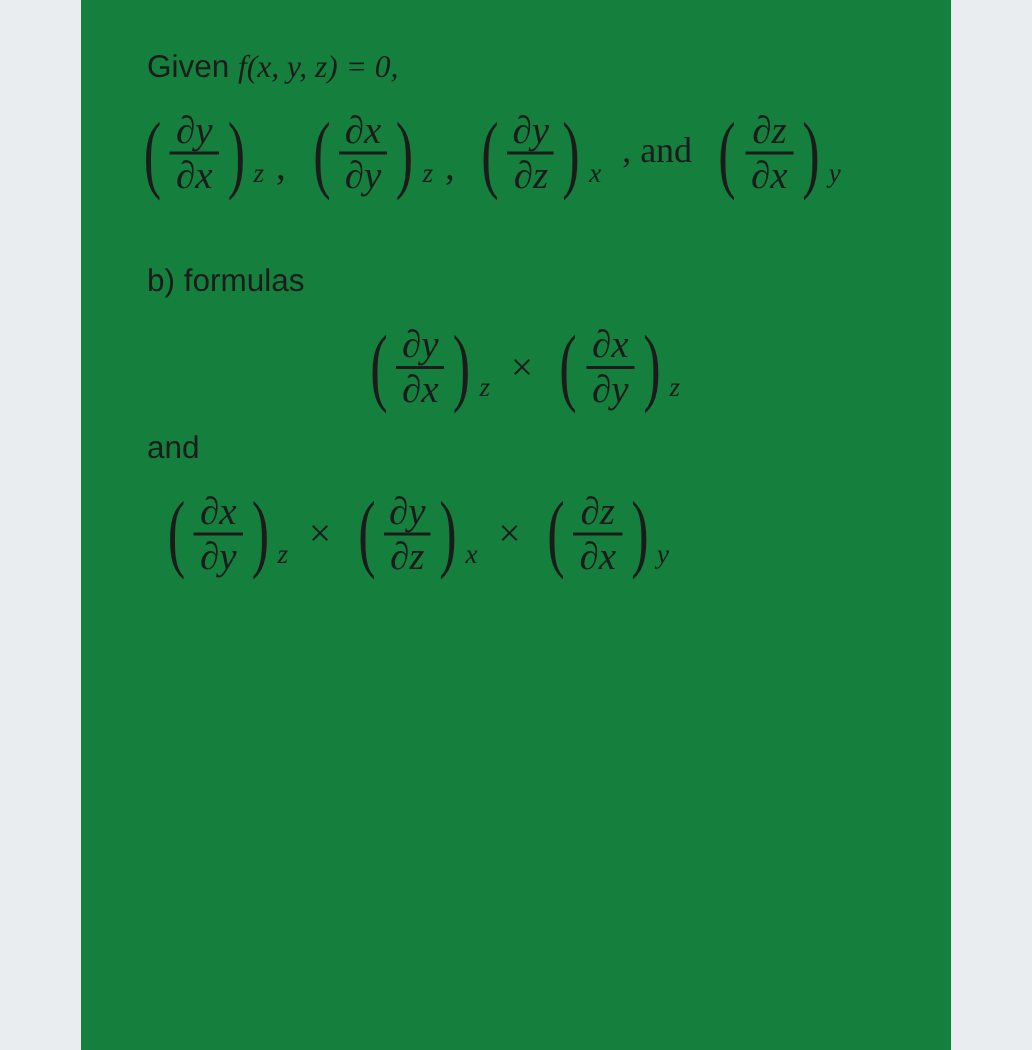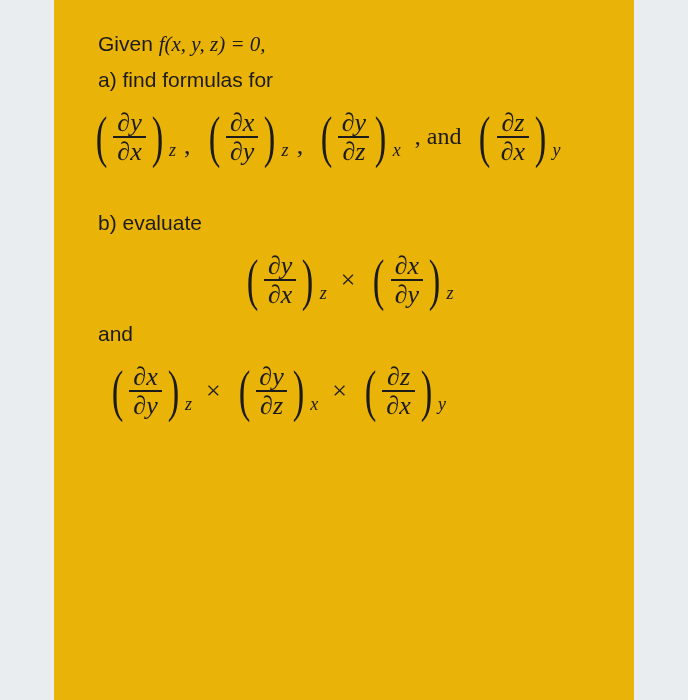--- a/index.html
+++ b/index.html
@@ -9,21 +9,21 @@
     height: 700px;
     background: #e9edf0;
     font-family: "Segoe UI", Arial, sans-serif;
   }
   .card {
     position: absolute;
     left: 54px;
     top: 0;
     width: 580px;
     height: 700px;
-    background: #eab308;
+    background: #15803d;
     padding: 30px 36px 30px 44px;
     box-sizing: border-box;
     color: #1b1b1b;
   }
   .line {
     font-size: 21px;
     line-height: 1.35;
     margin-bottom: 6px;
   }
   .fn { font-style: italic; font-family: "Times New Roman", serif; }
@@ -71,21 +71,20 @@
 </style>
 </head>
 <body>
 
 <div class="card">
 
   <div class="line">
     <span>Given </span><span class="fn">f(x, y, z) = 0,</span>
   </div>
 
-  <div class="line" style="margin-top:8px">a) find formulas for</div>
 
   <div class="mathrow" id="row-a">
       <span class="pd">
         <span class="paren">(</span>
         <span class="frac">
           <span class="num ital">∂y</span>
           <span class="den ital">∂x</span>
         </span>
         <span class="paren">)</span>
         <span class="sub">z</span>
@@ -115,21 +114,21 @@
         <span class="paren">(</span>
         <span class="frac">
           <span class="num ital">∂z</span>
           <span class="den ital">∂x</span>
         </span>
         <span class="paren">)</span>
         <span class="sub">y</span>
       </span>
     </div>
 
-  <div class="line gap-top-lg">b) evaluate</div>
+  <div class="line gap-top-lg">b) formulas</div>
 
   <div class="mathrow center" id="row-b1">
       <span class="pd">
         <span class="paren">(</span>
         <span class="frac">
           <span class="num ital">∂y</span>
           <span class="den ital">∂x</span>
         </span>
         <span class="paren">)</span>
         <span class="sub">z</span>

